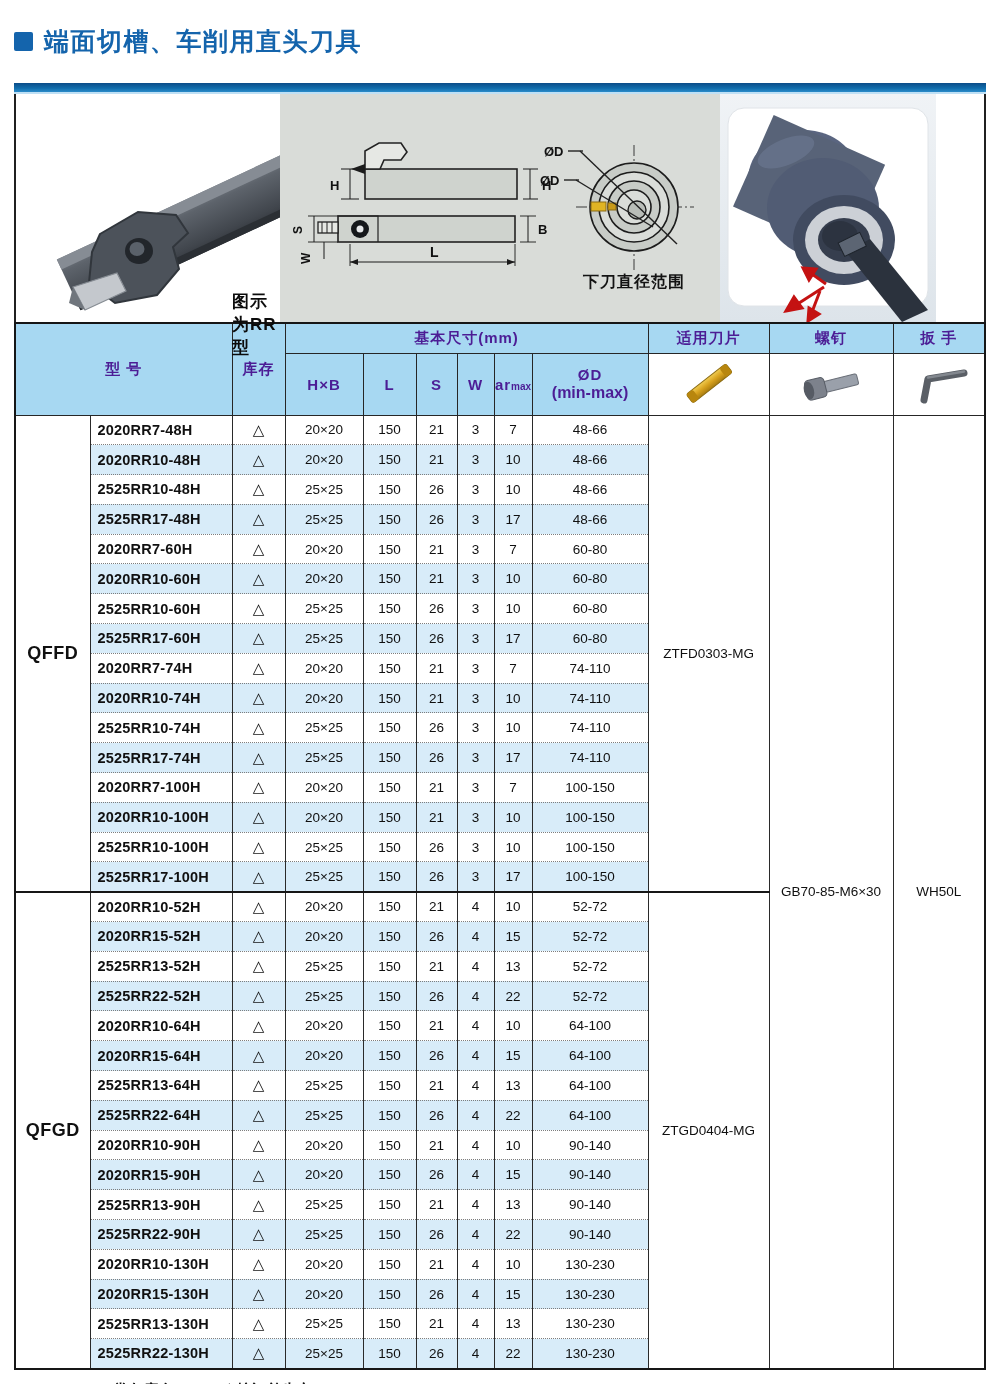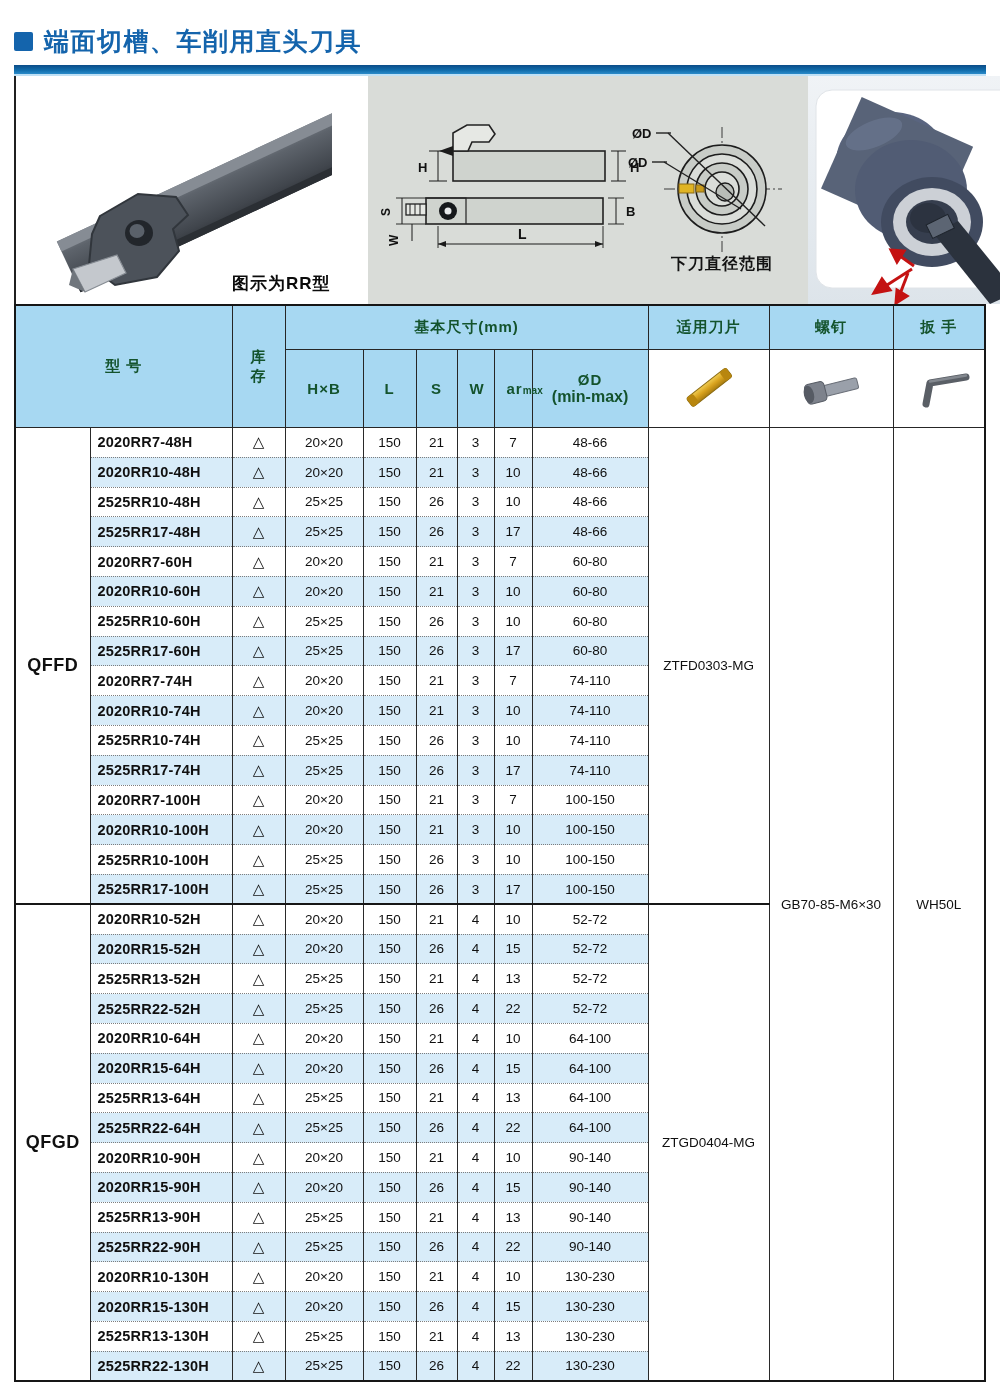--- a/index.html
+++ b/index.html
@@ -1,28 +1,28 @@
 <!DOCTYPE html>
 <html><head>
 <meta charset="utf-8">
 <style>
   html,body{margin:0;padding:0;}
   body{width:1000px;height:1384px;background:#ffffff;font-family:"Liberation Sans",sans-serif;position:relative;overflow:hidden;}
   .content{margin-left:14px;width:972px;}
-  .title-row{display:flex;align-items:center;gap:11px;padding-top:25px;padding-bottom:7px;}
+  .title-row{display:flex;align-items:center;gap:11px;padding-top:25px;padding-bottom:25px;}
   .title-square{width:19px;height:19px;background:#1464ac;border-radius:2px;flex:0 0 auto;}
   .page-title{font-size:25px;font-weight:bold;color:#1464ac;margin:0;letter-spacing:1.5px;}
   .blue-bar{height:9px;background:linear-gradient(180deg,#0b4c88 0%,#116ead 60%,#2b8bc9 100%);border-bottom:2px solid #bfe0f5;}
   .band{display:flex;height:228px;border-left:2px solid #202020;border-right:2px solid #202020;}
-  .panel-photo{width:352px;background:#ffffff;position:relative;flex:0 0 auto;}
+  .panel-photo{width:264px;background:#ffffff;position:relative;flex:0 0 auto;}
   .panel-draw{width:440px;background:#d9dcd8;position:relative;flex:0 0 auto;}
   .panel-render{width:216px;background:linear-gradient(180deg,#f0f3f6,#dde4ea);flex:0 0 auto;}
   .photo-caption{position:absolute;left:216px;top:196px;font-weight:bold;font-size:17px;color:#0b0b0b;letter-spacing:1px;}
   table.spec{border-collapse:collapse;table-layout:fixed;width:972px;border:2.4px solid #161616;}
-  thead th{background:#a7d8f2;border:1.7px solid #262626;font-size:15px;font-weight:bold;color:#14532d;padding:12px;letter-spacing:1px;}
+  thead th{background:#a7d8f2;border:1.7px solid #262626;font-size:15px;font-weight:bold;color:#4c1d95;padding:0;letter-spacing:1px;}
   thead tr.h1{height:30px;}
   thead tr.h2{height:62px;}
   thead th.icon-cell{background:#ffffff;}
   tbody tr{height:29.8px;}
   tbody td{font-size:13.5px;text-align:center;vertical-align:middle;color:#101010;padding:0;
     border-left:1.7px solid #2a2a2a;border-right:1.7px solid #2a2a2a;
     border-top:1px dotted #7d7d7d;border-bottom:1px dotted #7d7d7d;font-weight:500;}
   td.c-model{text-align:left;padding-left:7px;font-weight:bold;font-size:14.5px;letter-spacing:0.2px;}
   td.c-stock{font-size:15px;}
   tr.tint td.data-cell{background:#d8ecf9;}

